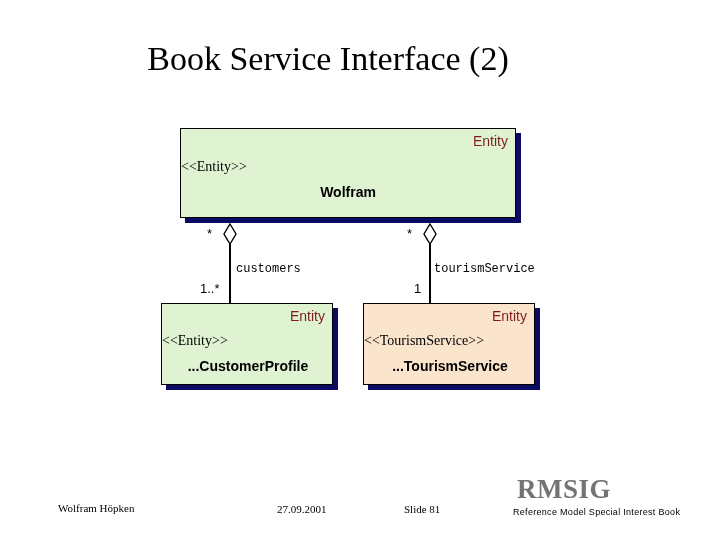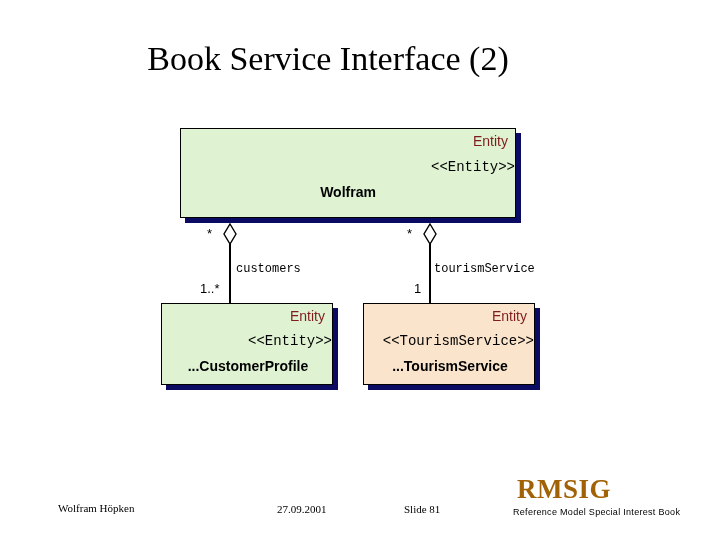--- a/index.html
+++ b/index.html
@@ -67,25 +67,25 @@
     font-size: 14px;
     line-height: 16px;
     color: #7f1d1d;
     font-family: "Liberation Sans", sans-serif;
     white-space: nowrap;
   }
   .box-stereotype {
     position: absolute;
     left: 0;
     width: 100%;
-    text-align: right;
+    text-align: left;
     font-size: 14px;
     line-height: 16px;
     color: #000000;
-    font-family: Liberation Mono, monospace;
+    font-family: Liberation Serif, serif;
     white-space: nowrap;
   }
   .box-name {
     position: absolute;
     left: 0;
     width: 100%;
     text-align: center;
     font-size: 14px;
     line-height: 17px;
     font-weight: bold;
@@ -149,21 +149,21 @@
     height: 46px;
   }
   #logo-mark {
     position: absolute;
     left: 4px;
     top: 0px;
     font-family: "Liberation Serif", serif;
     font-size: 27px;
     line-height: 30px;
     font-weight: bold;
-    color: #a16207;
+    color: #737373;
     letter-spacing: 0.5px;
     white-space: nowrap;
   }
   #logo-tagline {
     position: absolute;
     left: 0px;
     top: 33px;
     font-family: "Liberation Sans", sans-serif;
     font-size: 9px;
     line-height: 11px;

